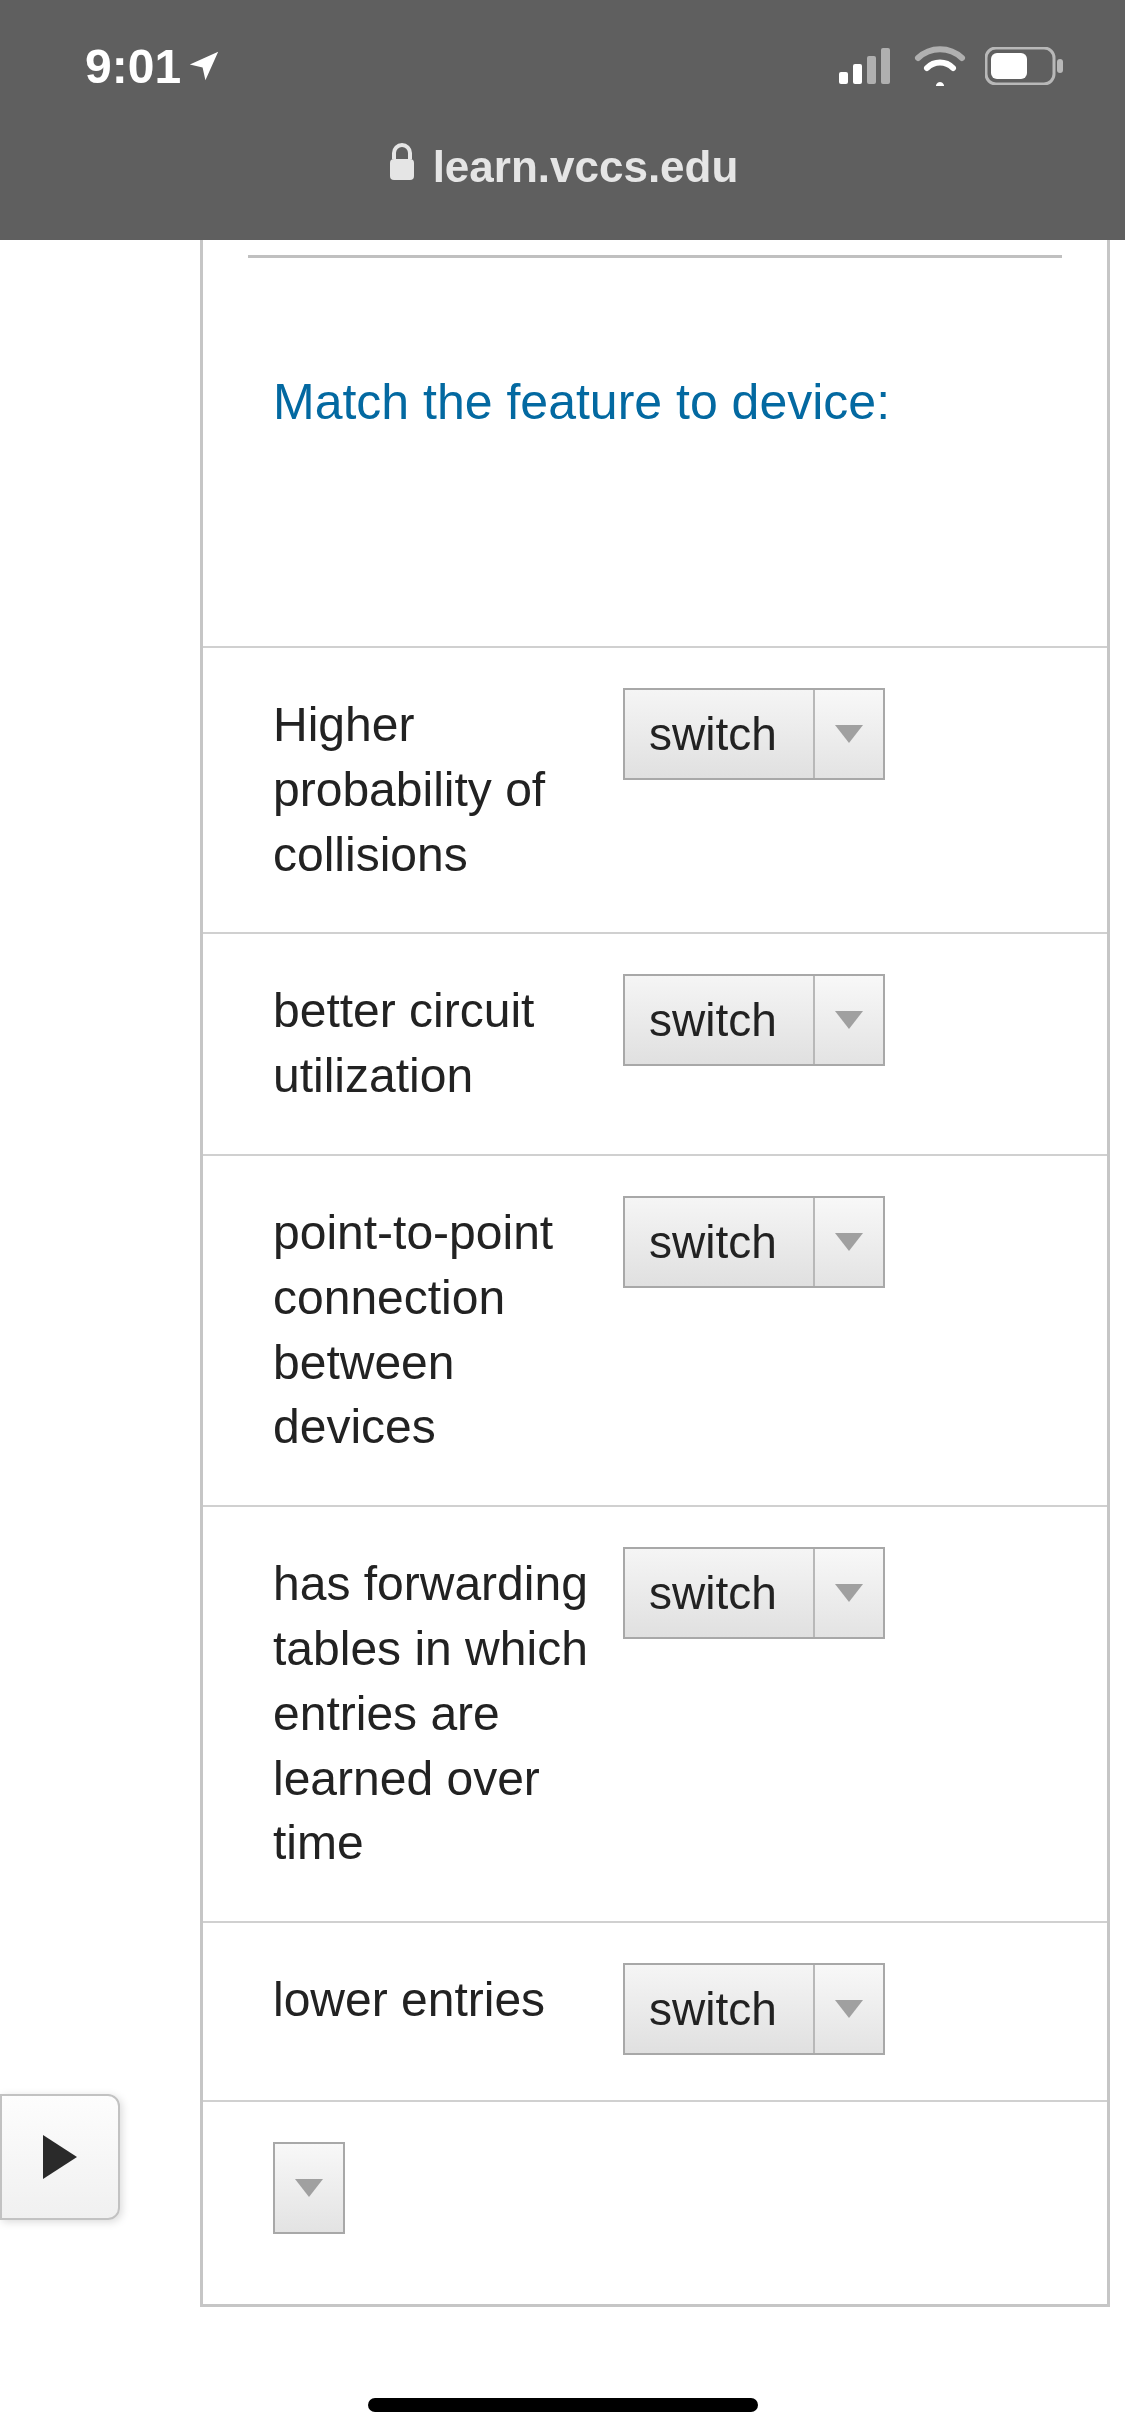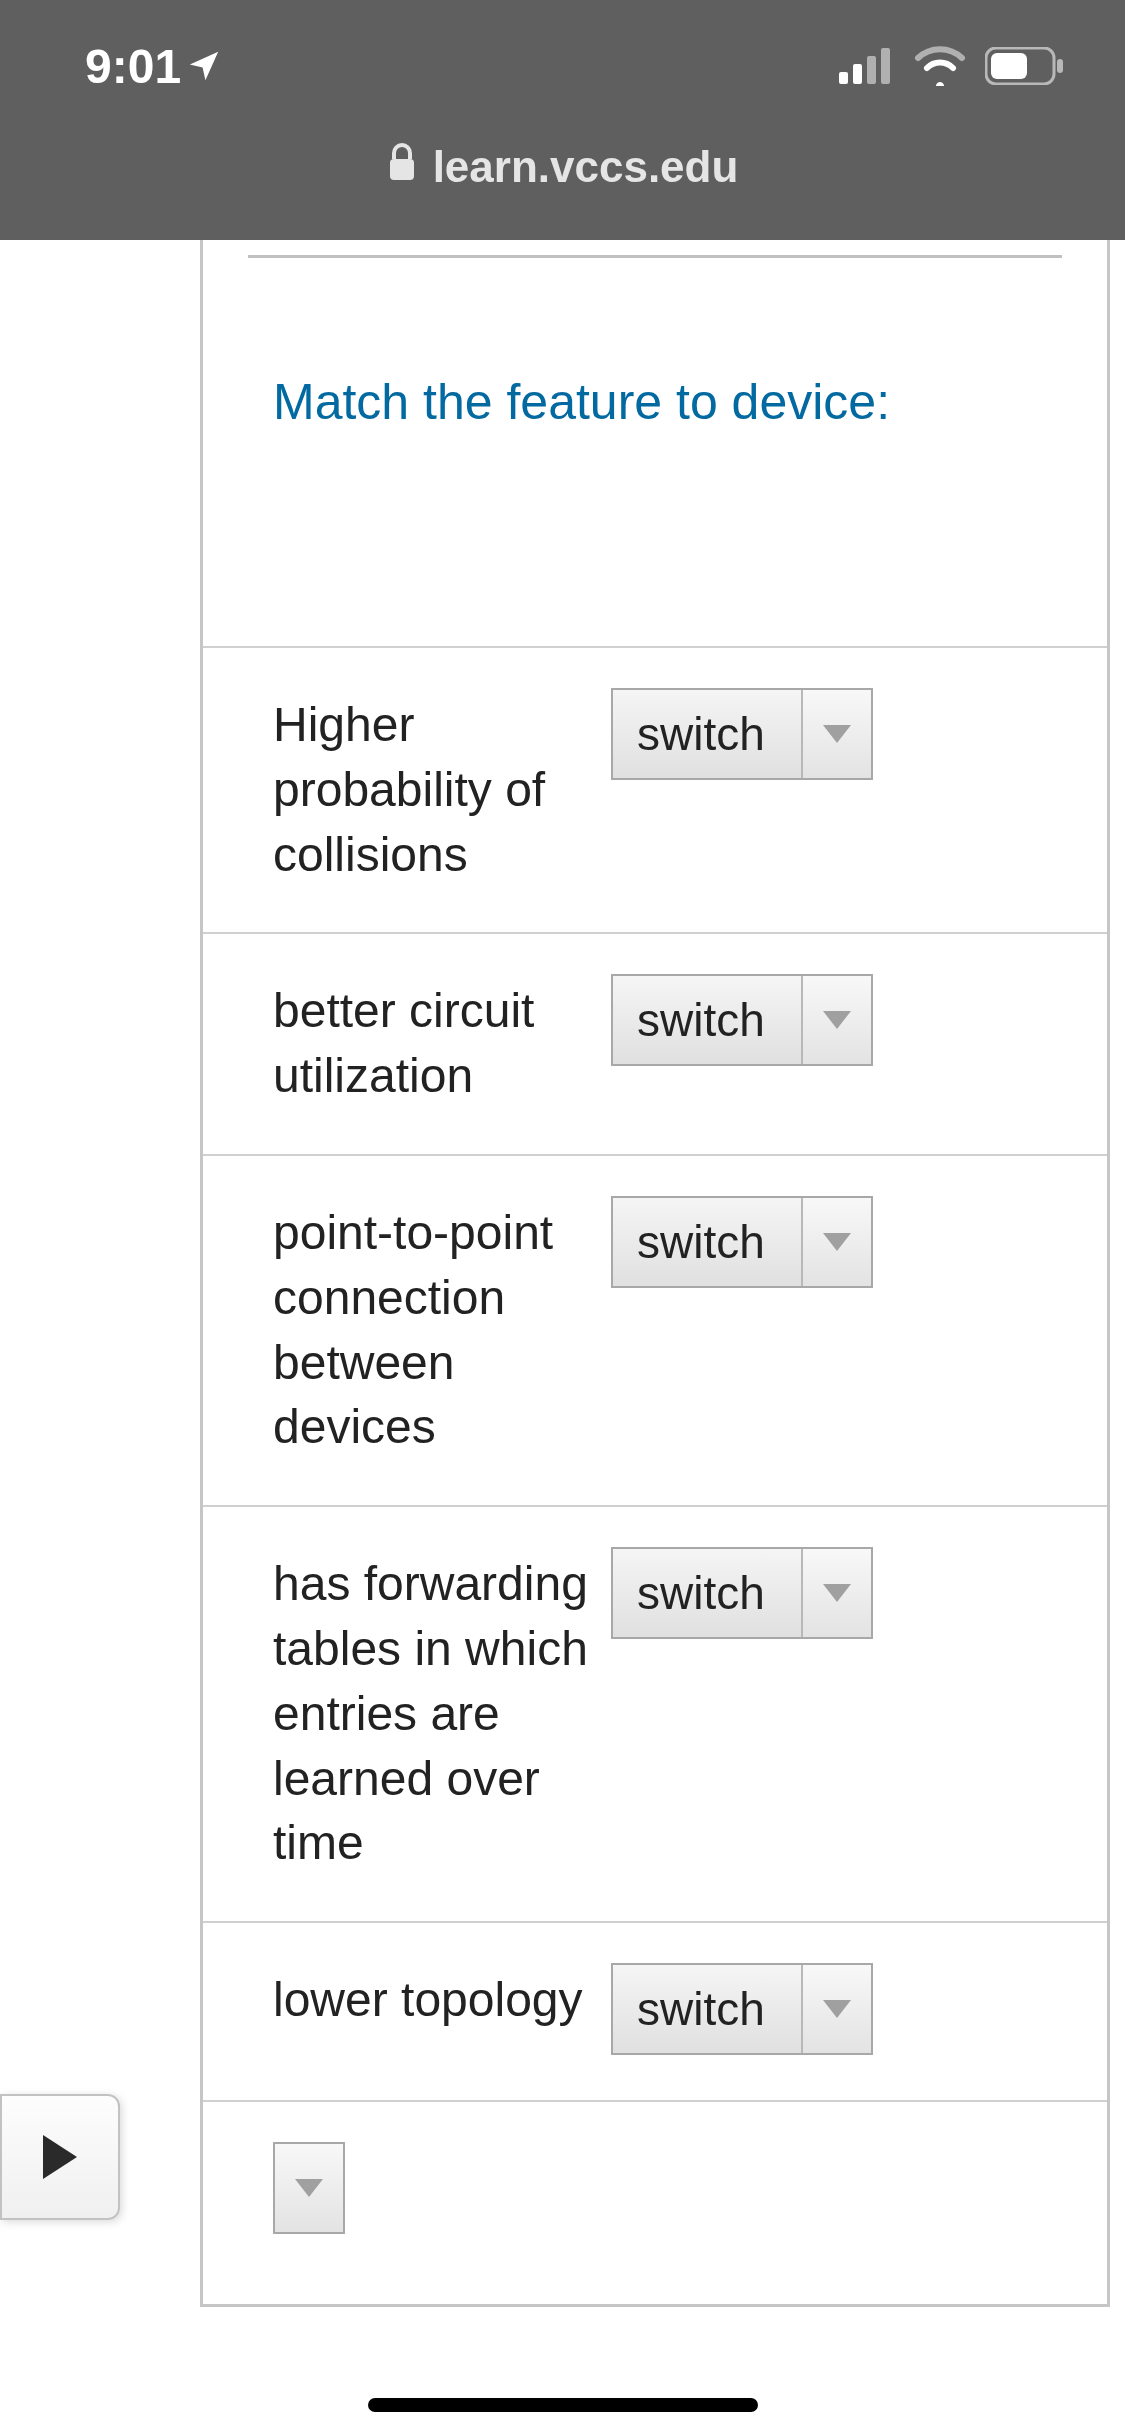--- a/index.html
+++ b/index.html
@@ -87,21 +87,21 @@
       font-weight: 400;
     }
     .match-list {
       margin-top: 215px;
     }
     .match-row {
       border-top: 2px solid #d0d0d0;
       padding: 45px 0 45px 70px;
       display: flex;
       align-items: flex-start;
-      gap: 18px;
+      gap: 30px;
     }
     .match-row:last-child {
       padding-bottom: 20px;
     }
     .match-label {
       font-size: 48px;
       color: #222;
       width: 320px;
       flex-shrink: 0;
       line-height: 1.35;
@@ -254,21 +254,21 @@
         <div class="match-label">has forwarding tables in which entries are learned over time</div>
         <div class="dropdown">
           <div class="dropdown-value">switch</div>
           <div class="dropdown-arrow">
               <div class="arrow-tri"></div>
             </div>
         </div>
       </div>
 
       <div class="match-row">
-        <div class="match-label">lower topology</div>
+        <div class="match-label">lower entries</div>
         <div class="dropdown">
           <div class="dropdown-value">switch</div>
           <div class="dropdown-arrow">
               <div class="arrow-tri"></div>
             </div>
         </div>
       </div>
 
       <div class="match-row">
         <div class="dropdown">

